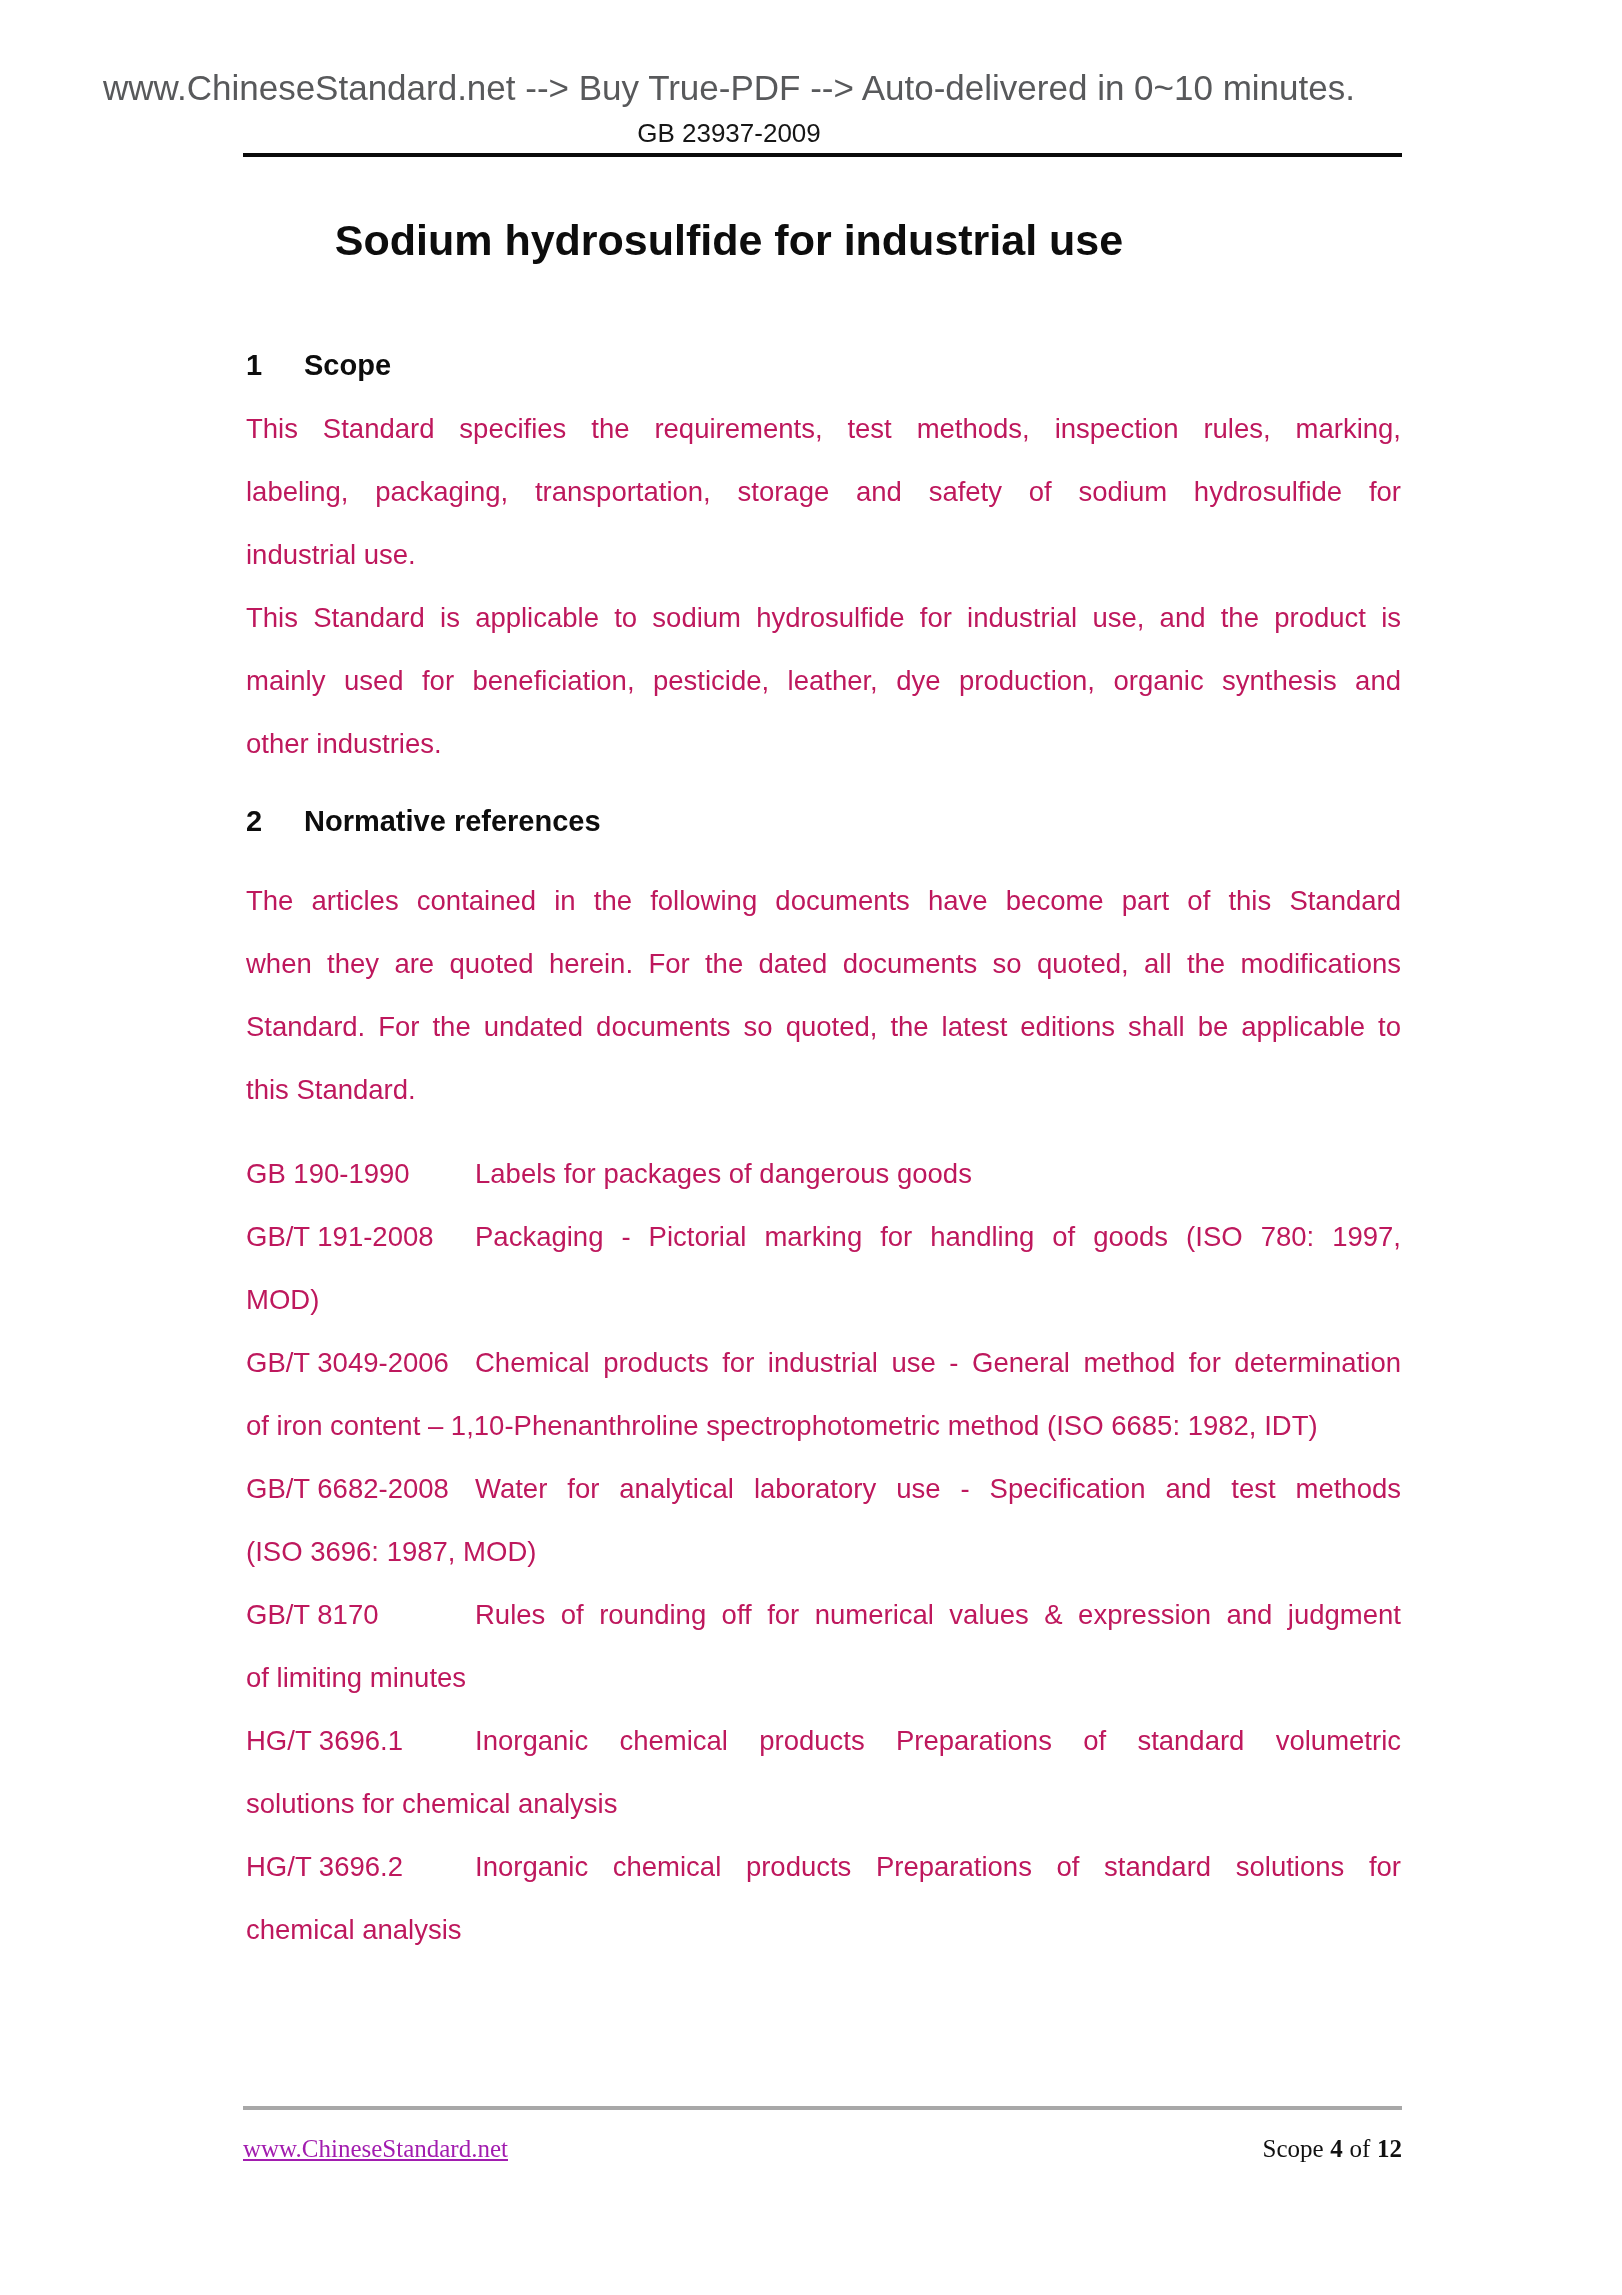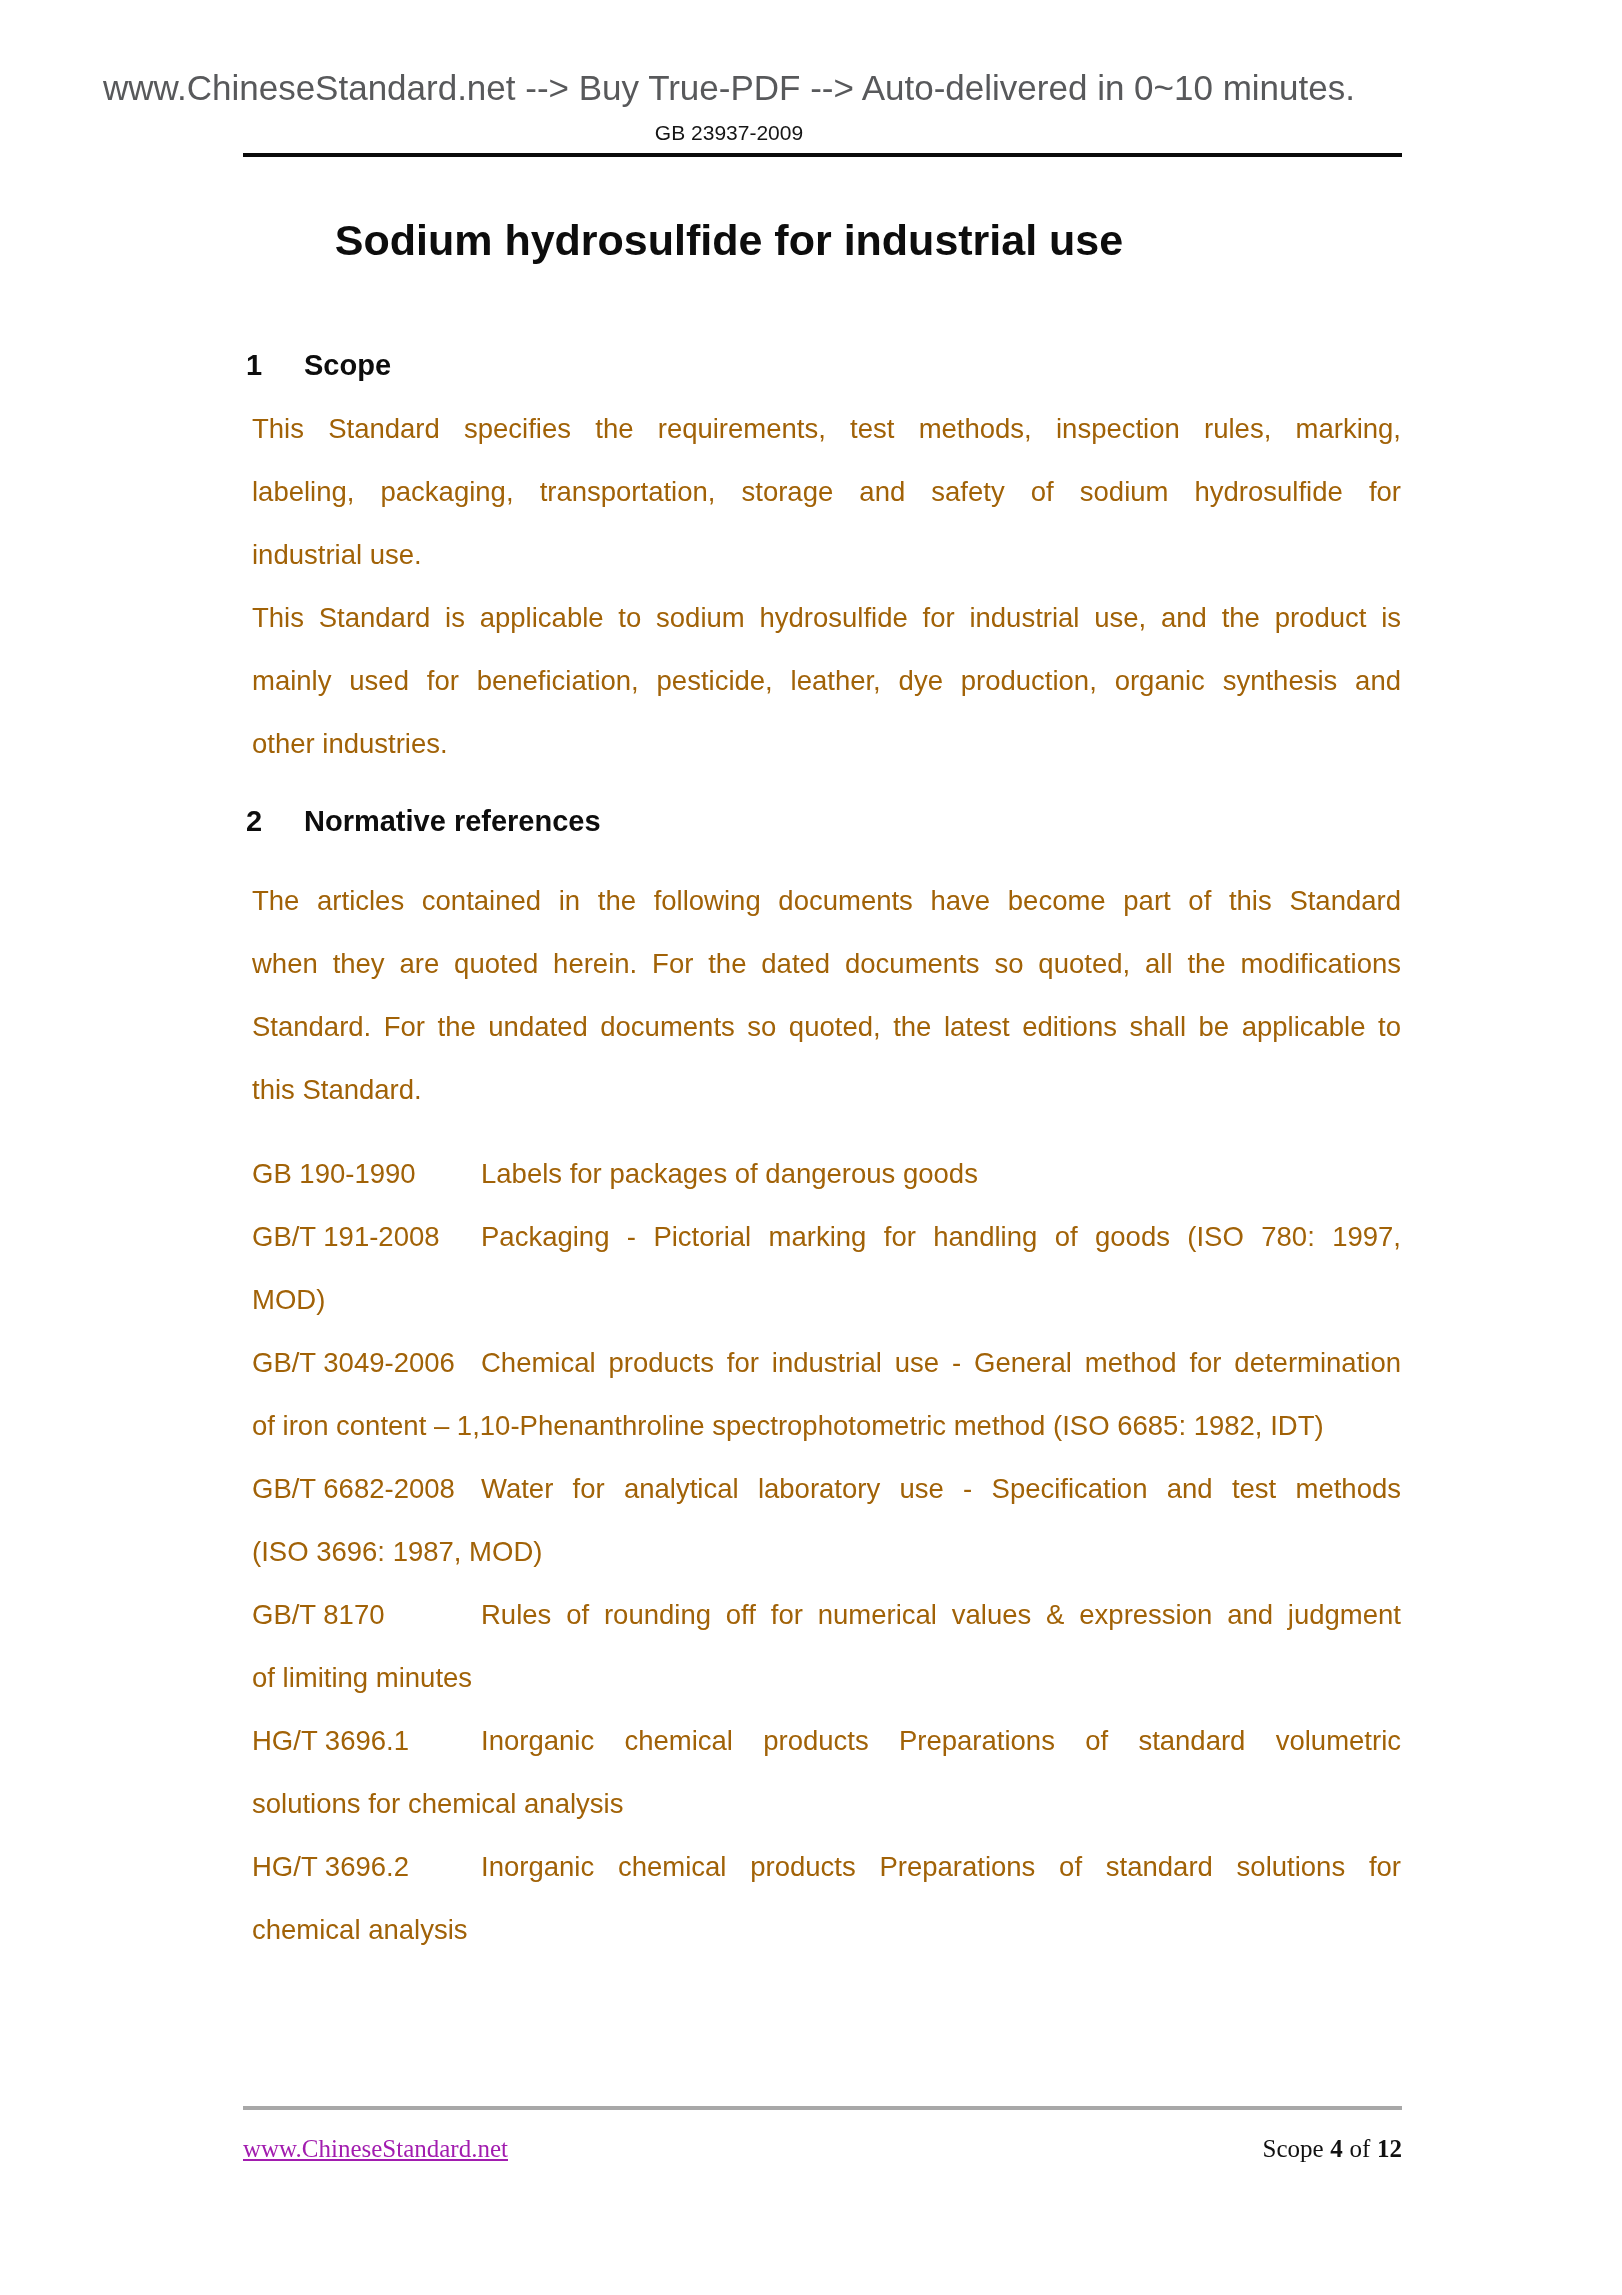--- a/index.html
+++ b/index.html
@@ -27,21 +27,21 @@
     line-height: 40px;
     color: #58595b;
     white-space: nowrap;
   }
   .docnum {
     position: absolute;
     top: 118px;
     left: 0;
     width: 100%;
     text-align: center;
-    font-size: 21px;
+    font-size: 26px;
     line-height: 30px;
     color: #161616;
   }
   .header-rule {
     position: absolute;
     top: 153px;
     left: 243px;
     width: 1159px;
     height: 4.2px;
     background: #0a0a0a;
@@ -71,22 +71,21 @@
     height: 63px;
     line-height: 63px;
     font-size: 29px;
     font-weight: bold;
     color: #0d0d0d;
   }
   .sec-num { flex: 0 0 58px; }
   .line {
     height: 63px;
     line-height: 63px;
-    color: #a16207;
-    margin-left: 6px;
+    color: #be185d;
   }
   .line.justify {
     text-align: justify;
     text-align-last: justify;
   }
   .ref-row { display: flex; }
   .ref-code { flex: 0 0 229px; }
   .ref-text { flex: 1 1 auto; }
   .ref-text.justify {
     text-align: justify;

